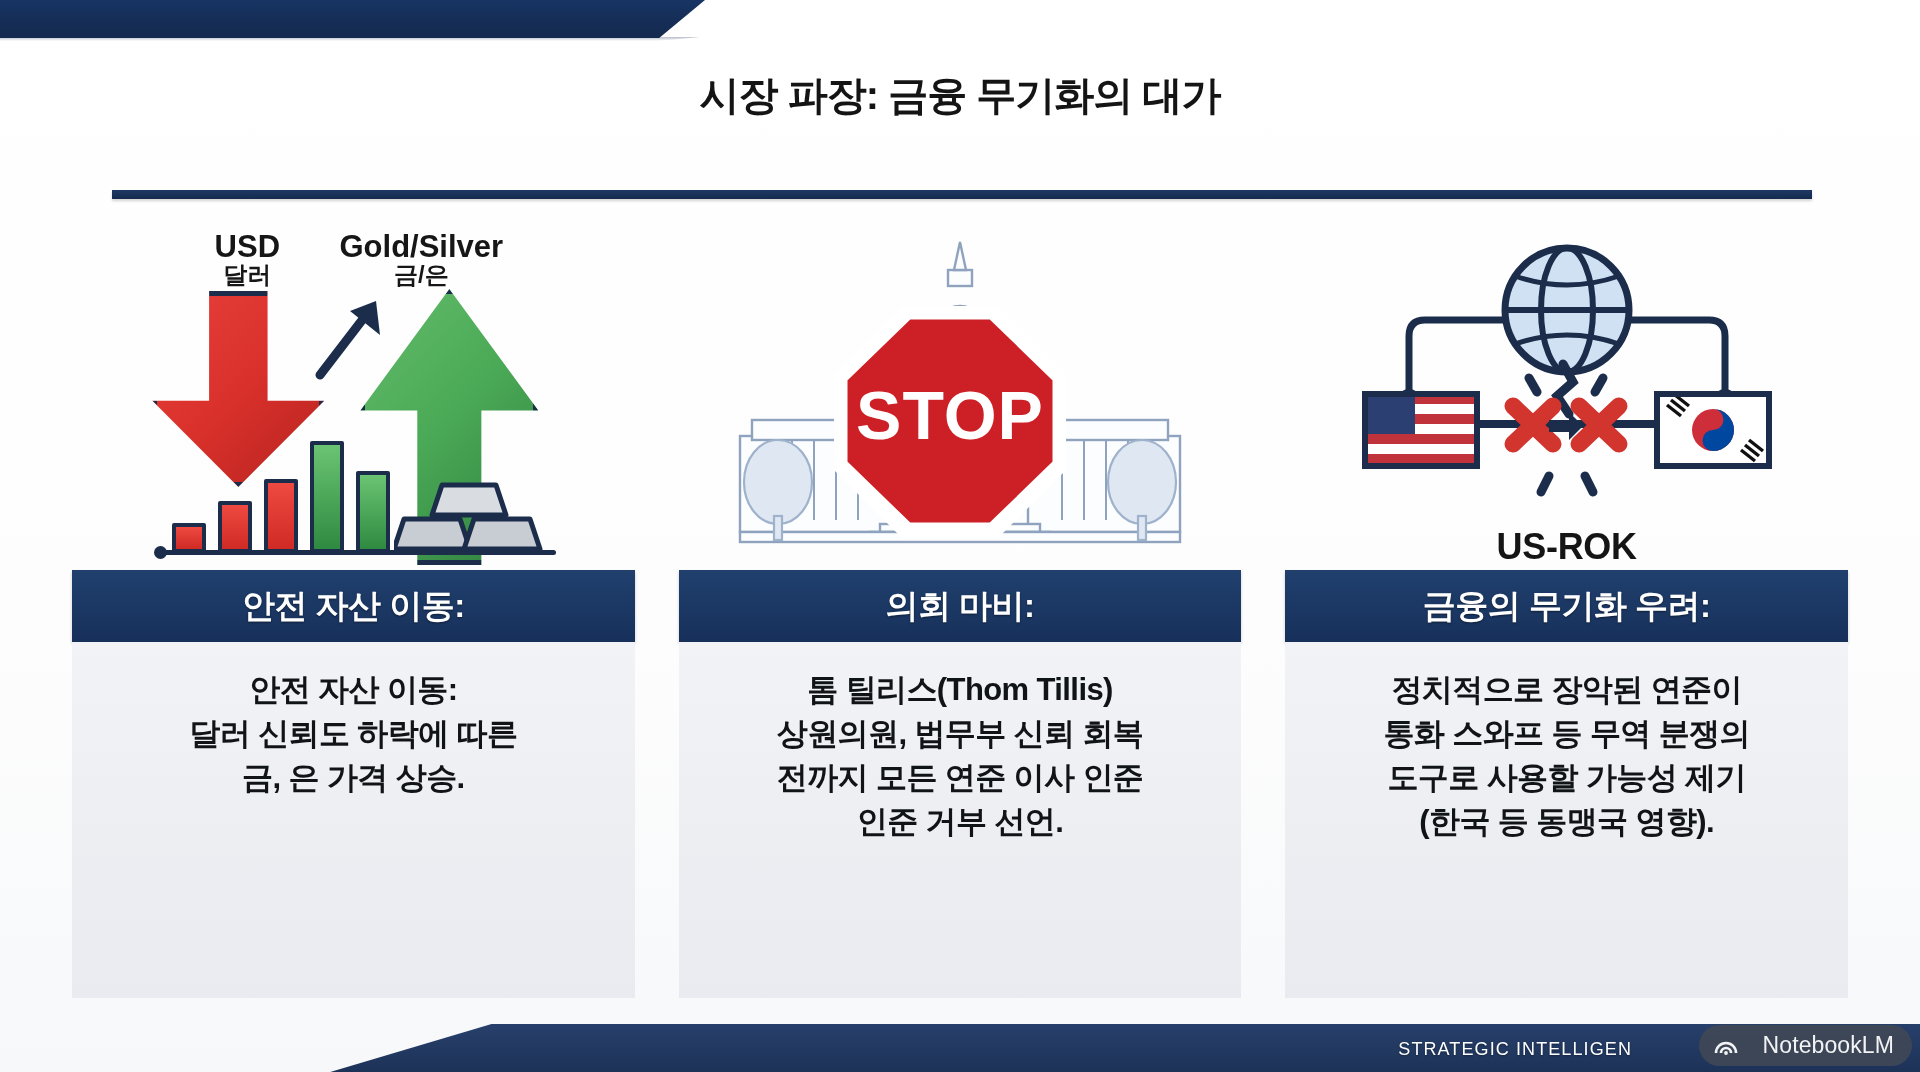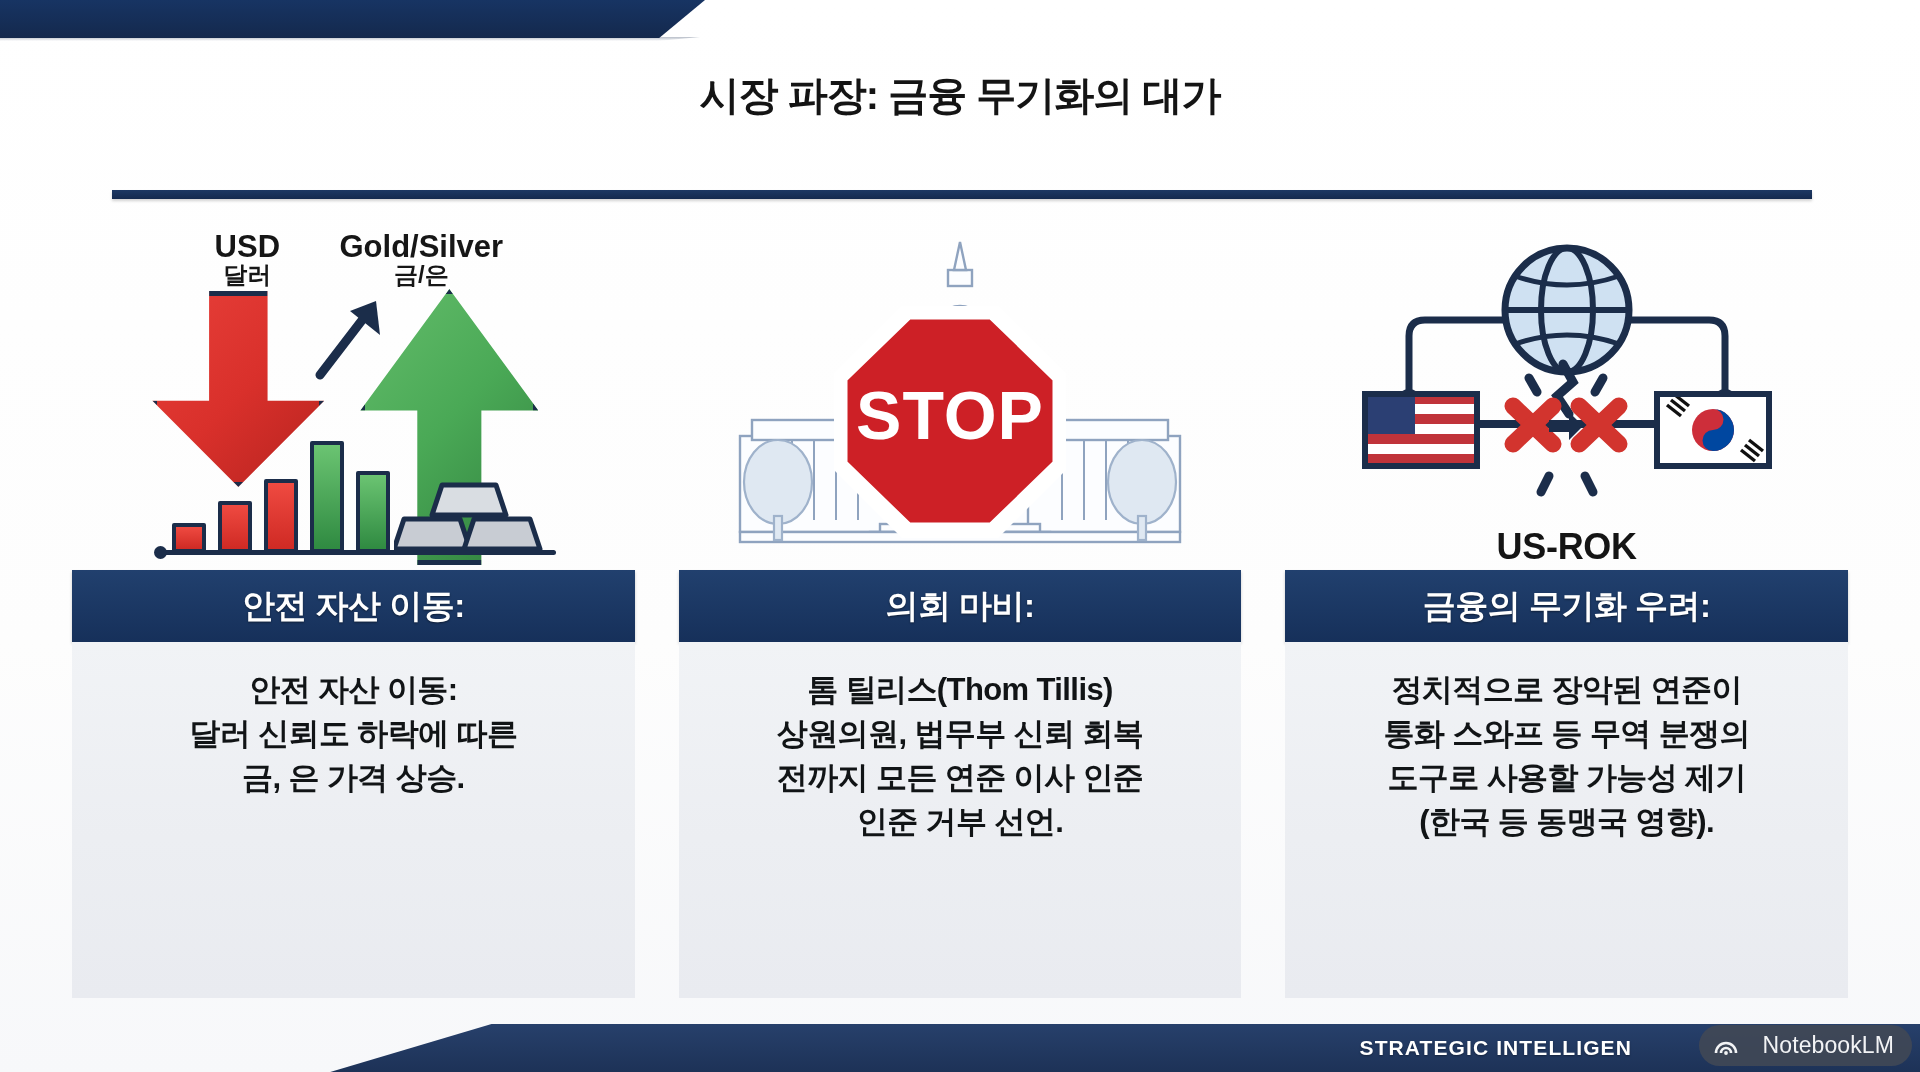--- a/index.html
+++ b/index.html
@@ -33,21 +33,21 @@
 
   
   .bottom-band {
     position: absolute; left: 0; bottom: 0;
     width: 1920px; height: 48px;
     background: linear-gradient(180deg,#27406b 0%,#1d3257 100%);
     clip-path: polygon(25.6% 0, 100% 0, 100% 100%, 17.2% 100%);
   }
   .footer-text {
     position: absolute; right: 288px; bottom: 12px;
-    font-size: 21px; font-weight: 700; letter-spacing: 1.1px;
+    font-size: 18px; font-weight: 400; letter-spacing: 1.1px;
     color: #ffffff; white-space: nowrap;
     text-shadow: 0 1px 2px rgba(0,0,0,.35);
   }
   .nlm-badge {
     position: absolute; right: 8px; bottom: 6px;
     display: flex; align-items: flex-end; gap: 24px;
     padding: 7px 18px 7px 14px;
     background: rgba(64,72,86,.92);
     border-radius: 22px;
   }

